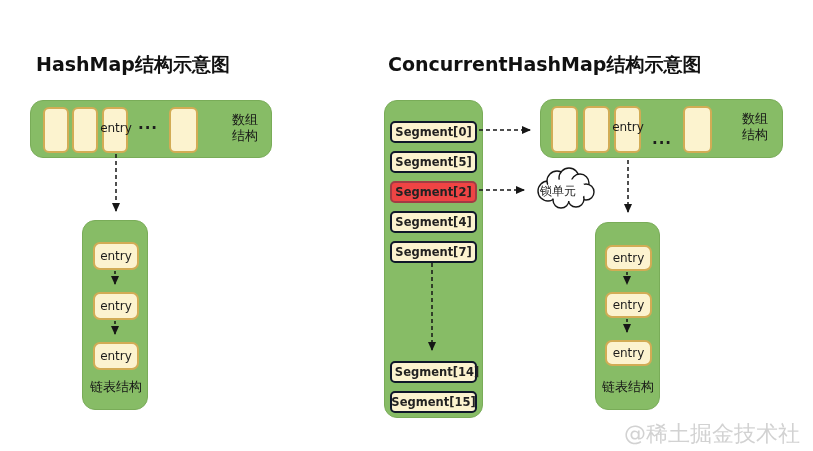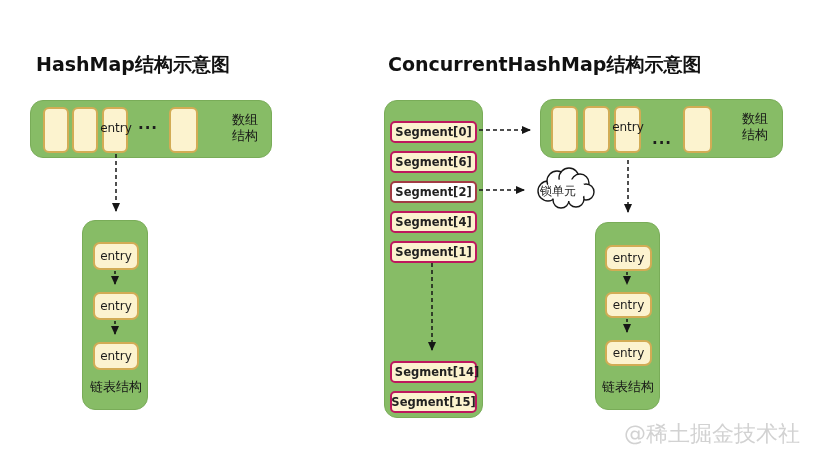--- a/index.html
+++ b/index.html
@@ -42,32 +42,32 @@
     justify-content: center;
     font-size: 12px;
     color: #1c1c1c;
   }
   .seg {
     position: absolute;
     left: 5px;
     width: 87px;
     height: 22px;
     background: #FCF3CF;
-    border: 2px solid #be185d;
+    border: 2px solid #0f172a;
     border-radius: 5px;
     display: flex;
     align-items: center;
     justify-content: center;
     font-size: 11.5px;
     font-weight: bold;
     color: #222222;
     white-space: nowrap;
   }
   .seg-pink {
-    background: #ffffff;
+    background: #ef4444;
     border-color: #A23B44;
   }
   .float-label {
     position: absolute;
     font-size: 12px;
     text-align: center;
     color: #1c1c1c;
   }
   .cn-label {
     position: absolute;
@@ -134,24 +134,24 @@
 
   <div class="green-box" style="left:82px; top:220px; width:66px; height:190px;">
     <div class="entry-box" style="left:10px; top:21px; width:46px; height:28px;">entry</div>
     <div class="entry-box" style="left:10px; top:71px; width:46px; height:28px;">entry</div>
     <div class="entry-box" style="left:10px; top:121px; width:46px; height:28px;">entry</div>
     <div class="cn-label" style="left:3px; top:158px; width:60px;">链表结构</div>
   </div>
 
   <div class="green-box" style="left:384px; top:100px; width:99px; height:318px;">
     <div class="seg" style="top:20px;">Segment[0]</div>
-    <div class="seg" style="top:50px;">Segment[6]</div>
+    <div class="seg" style="top:50px;">Segment[5]</div>
     <div class="seg seg-pink" style="top:80px;">Segment[2]</div>
     <div class="seg" style="top:110px;">Segment[4]</div>
-    <div class="seg" style="top:140px;">Segment[1]</div>
+    <div class="seg" style="top:140px;">Segment[7]</div>
     <div class="seg" style="top:260px;padding-left:7px;">Segment[14]</div>
     <div class="seg" style="top:290px;text-align:center;">Segment[15]</div>
   </div>
 
   <div class="green-box" style="left:540px; top:99px; width:243px; height:59px;">
     <div class="cell" style="left:10px; top:6px; width:27px; height:47px;"></div>
     <div class="cell" style="left:42px; top:6px; width:27px; height:47px;"></div>
     <div class="cell" style="left:73px; top:6px; width:27px; height:47px;"></div>
     <div class="cell" style="left:142px; top:6px; width:29px; height:47px;"></div>
     <div class="float-label" style="left:66px; top:20px; width:42px;">entry</div>

